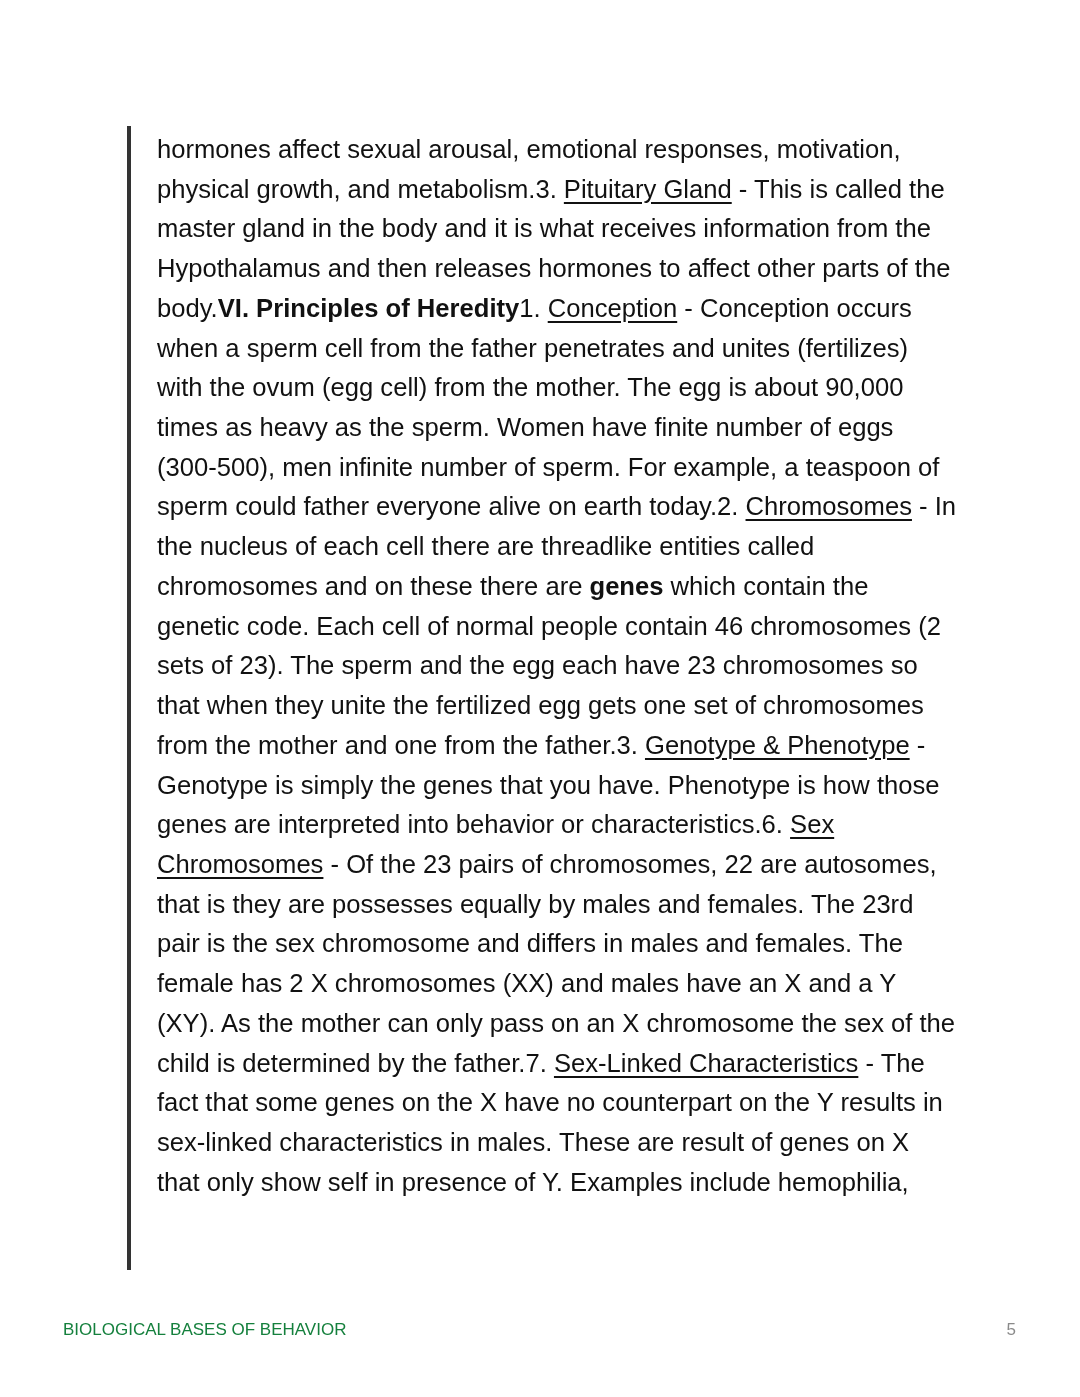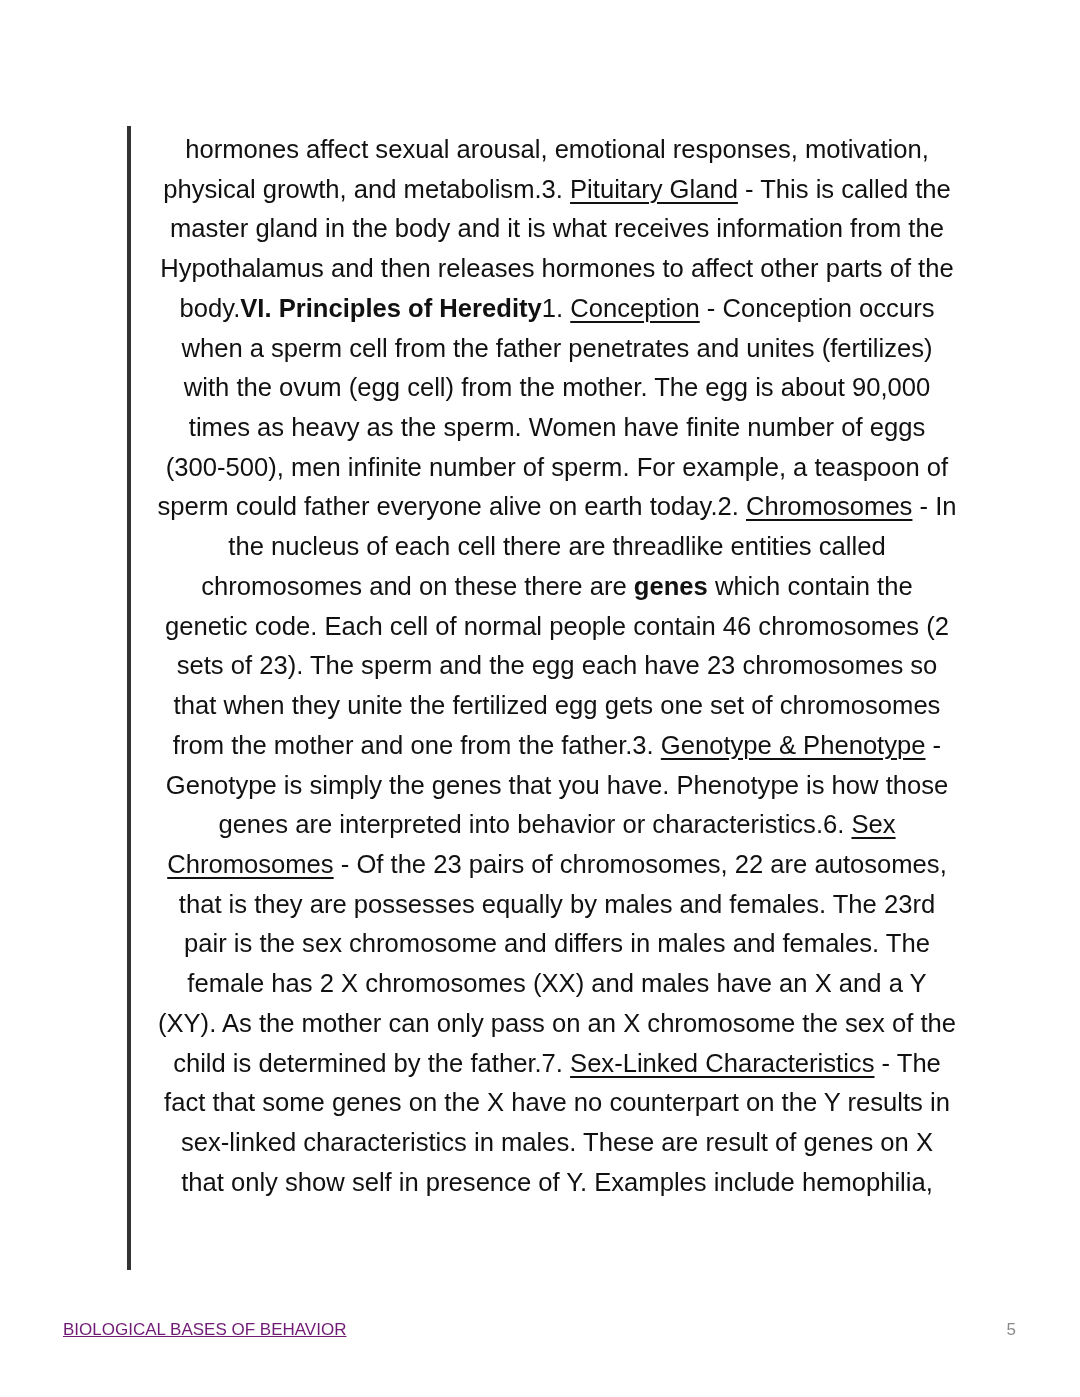--- a/index.html
+++ b/index.html
@@ -27,38 +27,36 @@
     .quote-text {
       position: absolute;
       left: 26px;
       top: 4px;
       width: 800px;
       font-size: 25.6px;
       line-height: 39.72px;
       margin: 0;
       letter-spacing: 0;
       word-spacing: 0;
-      text-align: center;
     }
     .u {
       text-decoration: underline;
       text-underline-offset: 4px;
       text-decoration-thickness: 1.5px;
     }
     .b {
       font-weight: bold;
     }
     .footer-title {
       position: absolute;
       left: 63px;
       top: 1320px;
       font-size: 17px;
-      color: #701a75;
+      color: #15803d;
       letter-spacing: 0;
-      text-decoration: underline;
     }
     .footer-page {
       position: absolute;
       right: 64px;
       top: 1320px;
       font-size: 17px;
       color: #8a8a8a;
     }
   </style>
 </head>

